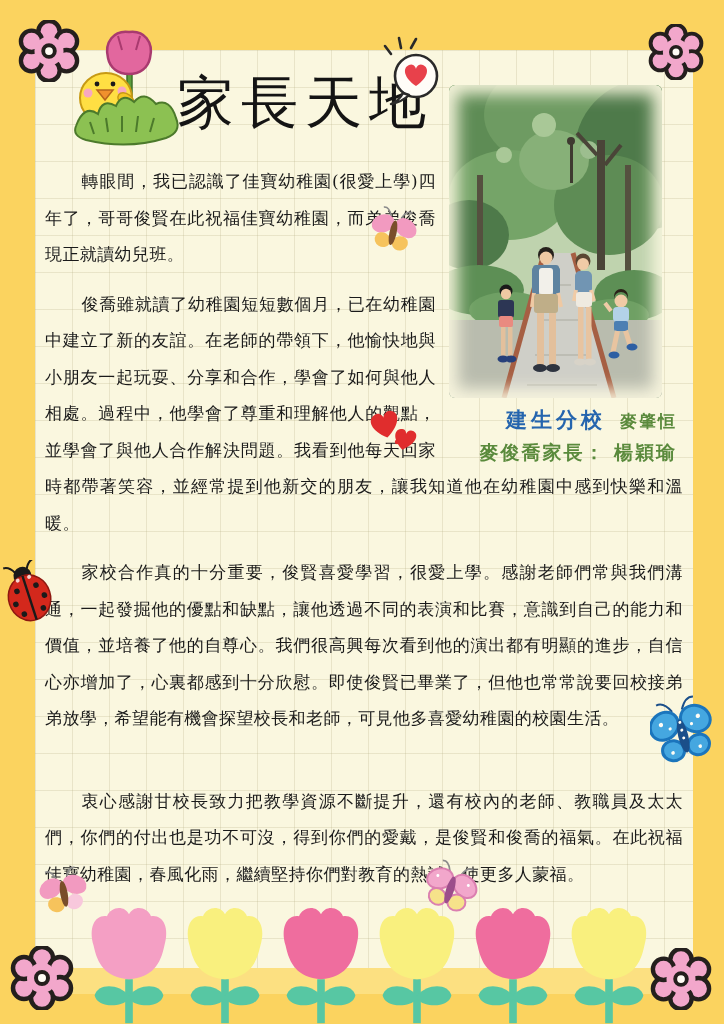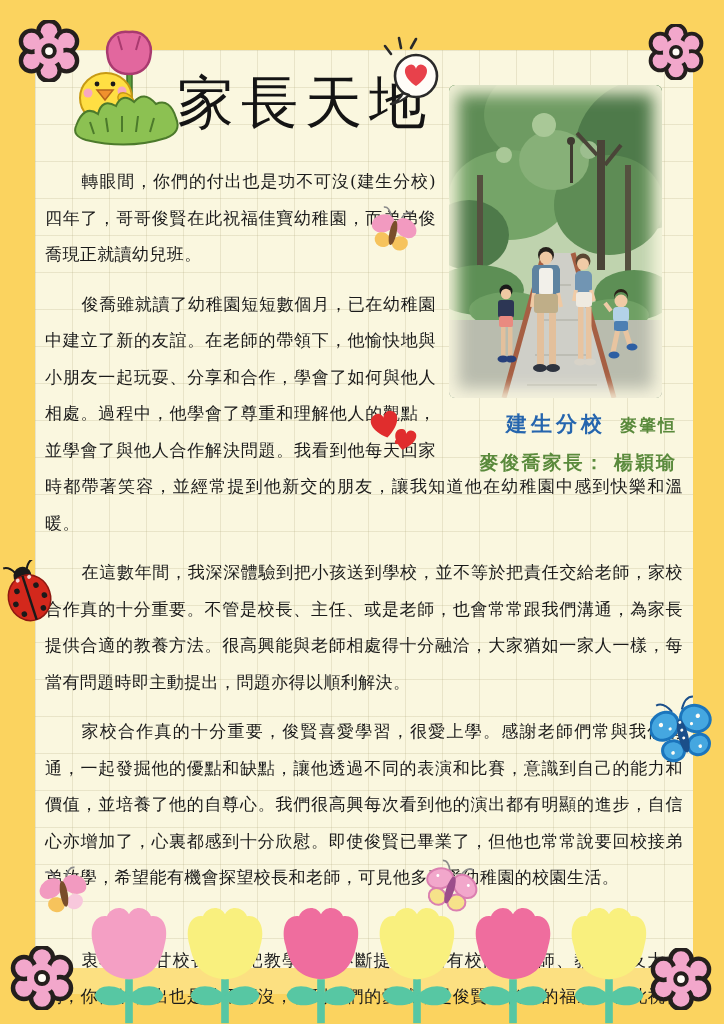--- a/index.html
+++ b/index.html
@@ -22,21 +22,21 @@
     font-size:57px;color:#141414;letter-spacing:7px;font-weight:500;
     white-space:nowrap;
   }
   .photo-float{float:right;width:237px;height:408px;margin:0 0 4px 10px;}
   .photo{
     width:213px;height:313px;margin:35px 21px 0 auto;position:relative;border-radius:6px;overflow:hidden;
   }
   .photo::after{content:"";position:absolute;inset:0;border-radius:6px;
     box-shadow:inset 0 0 16px 9px rgba(250,247,223,.95);}
   .photo svg{display:block;}
-  .caption{margin:8px 6px 0 0;text-align:right;line-height:35px;}
+  .caption{margin:8px 6px 0 0;text-align:right;line-height:28px;}
   .cap-school{color:#2565AE;font-weight:bold;font-size:21px;letter-spacing:4px;}
   .cap-name{color:#5A8A3C;font-weight:bold;font-size:17px;letter-spacing:2px;margin-left:14px;}
   .cap-line2{color:#5A8A3C;font-weight:bold;font-size:19px;letter-spacing:2px;margin-top:2px;}
   .body-text p{
     margin:13px 0 0 0;font-size:17px;line-height:36.5px;color:#1A1A1A;
     text-align:justify;text-indent:2.15em;letter-spacing:.4px;
   }
   .body-text p.gap-before{margin-top:46px;}
   .u{text-underline-offset:4px;}
   .deco{position:absolute;pointer-events:none;}
@@ -147,23 +147,22 @@
         <span>楊穎瑜</span>
       </div>
     </div>
   </div>
 
   <div class="title-row">
     <span class="page-title">家長天地</span>
   </div>
 
   <div class="body-text">
-    <p><span>轉眼間，你們的付出也是功不可沒(建生分校)四年了，哥哥</span><span class="u">俊賢</span><span>在此祝福佳寶幼稚園，而弟弟</span><span class="u">俊喬</span><span>現正就讀幼兒班。</span></p>
+    <p><span>轉眼間，我已認識了佳寶幼稚園(很愛上學)四年了，哥哥</span><span class="u">俊賢</span><span>在此祝福佳寶幼稚園，而弟弟</span><span class="u">俊喬</span><span>現正就讀幼兒班。</span></p>
     <p><span class="u">俊喬</span><span>雖就讀了幼稚園短短數個月，已在幼稚園中建立了新的友誼。在老師的帶領下，他愉快地與小朋友一起玩耍、分享和合作，學會了如何與他人相處。過程中，他學會了尊重和理解他人的觀點，並學會了與他人合作解決問題。我看到他每天回家時都帶著笑容，並經常提到他新交的朋友，讓我知道他在幼稚園中感到快樂和溫暖。</span></p>
-    <p><span>在這數年間，我深深體驗到把小孩送到學校，並不等於把責任交給老師，家校合作真的十分重要。不管是校長、主任、或是老師，也會常常跟我們溝通，為家長提供合適的教養方法。很高興能與老師相處得十分融洽，大家猶如一家人一樣，每當有問題時即主動提出，問題亦得以順利解決。</span></p>
     <p><span>家校合作真的十分重要，</span><span class="u">俊賢</span><span>喜愛學習，很愛上學。感謝老師們常與我們溝通，一起發掘他的優點和缺點，讓他透過不同的表演和比賽，意識到自己的能力和價值，並培養了他的自尊心。我們很高興每次看到他的演出都有明顯的進步，自信心亦增加了，心裏都感到十分欣慰。即使</span><span class="u">俊賢</span><span>已畢業了，但他也常常說要回校接弟弟放學，希望能有機會探望校長和老師，可見他多喜愛幼稚園的校園生活。</span></p>
     <p class="gap-before"><span>衷心感謝</span><span class="u">甘</span><span>校長致力把教學資源不斷提升，還有校內的老師、教職員及太太們，你們的付出也是功不可沒，得到你們的愛戴，是</span><span class="u">俊賢</span><span>和</span><span class="u">俊喬</span><span>的福氣。在此祝福佳寶幼稚園，春風化雨，繼續堅持你們對教育的熱誠，使更多人蒙福。</span></p>
   </div>
 
 </div>
 
 <svg class="deco" style="left:18px;top:20px" width="62" height="62" viewBox="0 0 64 64">
   <g stroke="#241F1D" stroke-width="4.5" fill="#F2A7CB">
     <circle cx="32" cy="12" r="11"></circle>
       <circle cx="50" cy="22" r="11"></circle>

